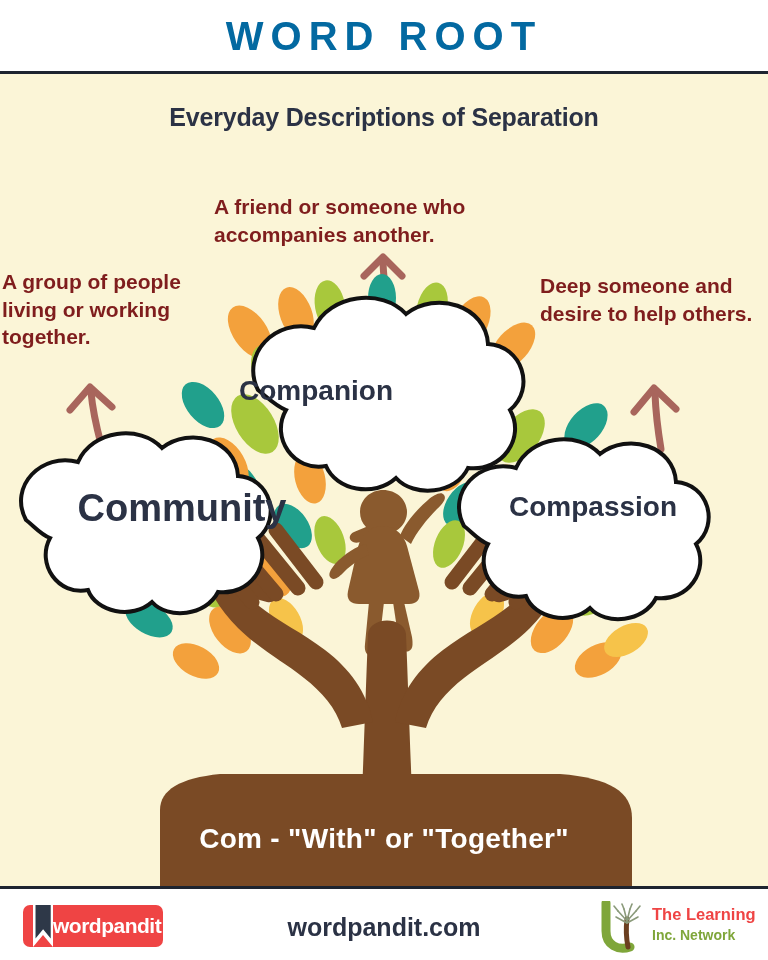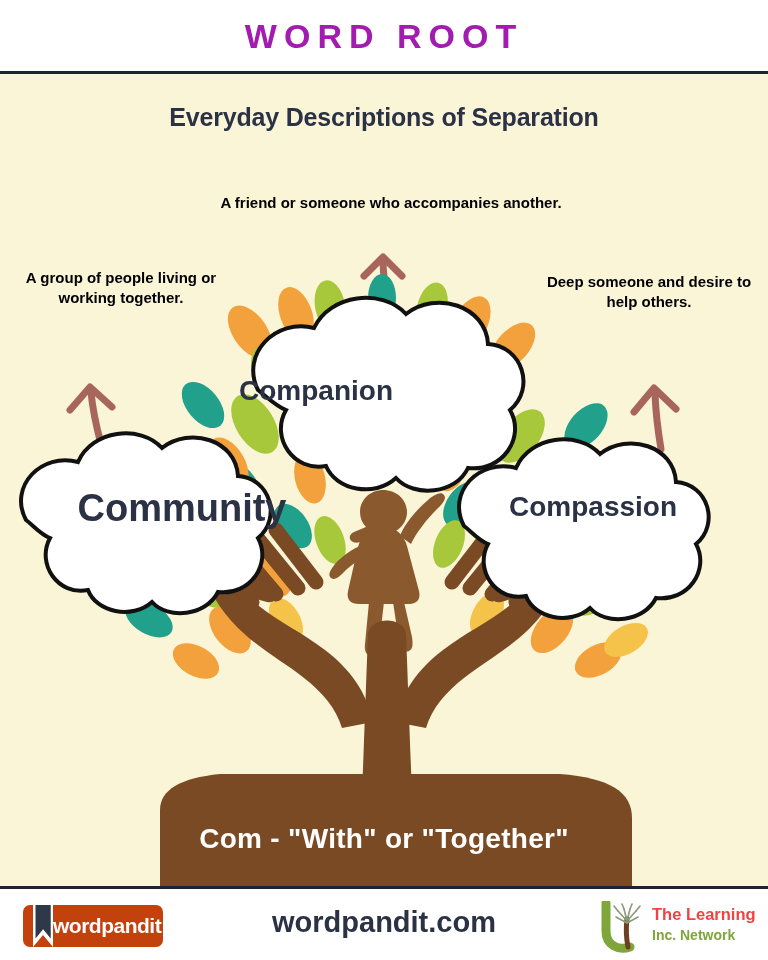--- a/index.html
+++ b/index.html
@@ -25,48 +25,48 @@
     width: 768px;
     height: 74px;
     background: #ffffff;
     border-bottom: 3px solid #1d2430;
     box-sizing: border-box;
     display: flex;
     align-items: center;
     justify-content: center;
   }
   .header-title {
-    font-size: 34px;
+    font-size: 40px;
     font-weight: bold;
     letter-spacing: 7px;
-    color: #a21caf;
+    color: #0369a1;
     font-family: "Liberation Sans", sans-serif;
     line-height: 1;
   }
 
   
   .subtitle {
     position: absolute;
     left: 0; top: 103px;
     width: 768px;
     text-align: center;
     font-size: 25px;
     font-weight: bold;
     color: #2b3245;
     letter-spacing: -0.2px;
   }
 
   
   .caption {
     position: absolute;
-    font-size: 15px;
-    font-weight: bold;
-    color: #000000;
+    font-size: 21px;
+    font-weight: bold;
+    color: #7f1d1d;
     line-height: 1.32;
-    text-align: center;
+    text-align: left;
   }
   #caption-companion { left: 214px; top: 193px; width: 354px; }
   #caption-community { left: 2px;   top: 268px; width: 238px; }
   #caption-compassion{ left: 540px; top: 272px; width: 218px; }
 
   
   .illus {
     position: absolute;
     left: 0; top: 74px;
     width: 768px;
@@ -103,33 +103,33 @@
     position: absolute;
     left: 0; top: 886px;
     width: 768px;
     height: 74px;
     background: #ffffff;
     border-top: 3px solid #1d2430;
     box-sizing: border-box;
   }
   .footer-url {
     position: absolute;
-    left: 0; top: 17px;
+    left: 0; top: 24px;
     width: 768px;
     text-align: center;
-    font-size: 29px;
+    font-size: 25px;
     font-weight: bold;
     color: #2b3245;
   }
   
   .wp-logo {
     position: absolute;
     left: 23px; top: 16px;
     width: 140px; height: 42px;
-    background: #c2410c;
+    background: #ef4444;
     border-radius: 7px;
   }
   .wp-logo-text {
     position: absolute;
     left: 30px; top: 0;
     width: 110px; height: 42px;
     line-height: 42px;
     color: #ffffff;
     font-size: 21px;
     font-weight: bold;

